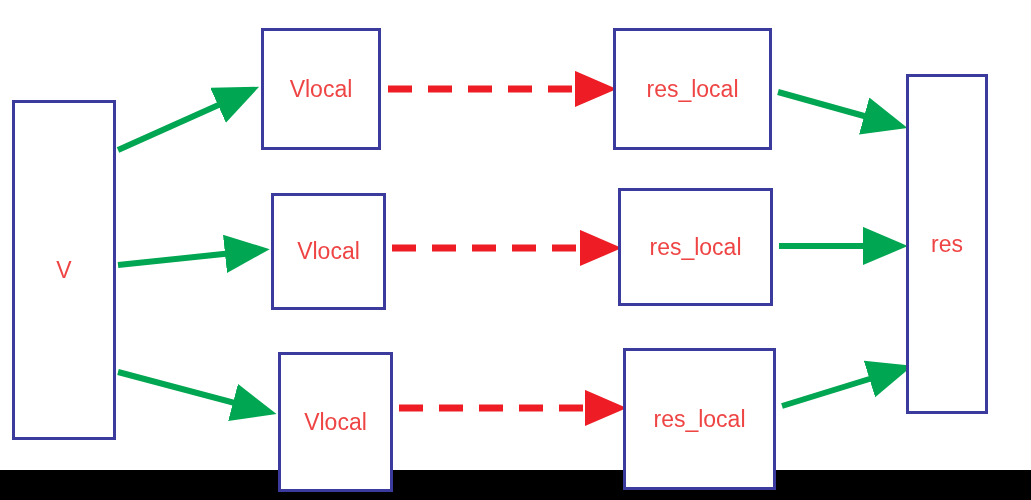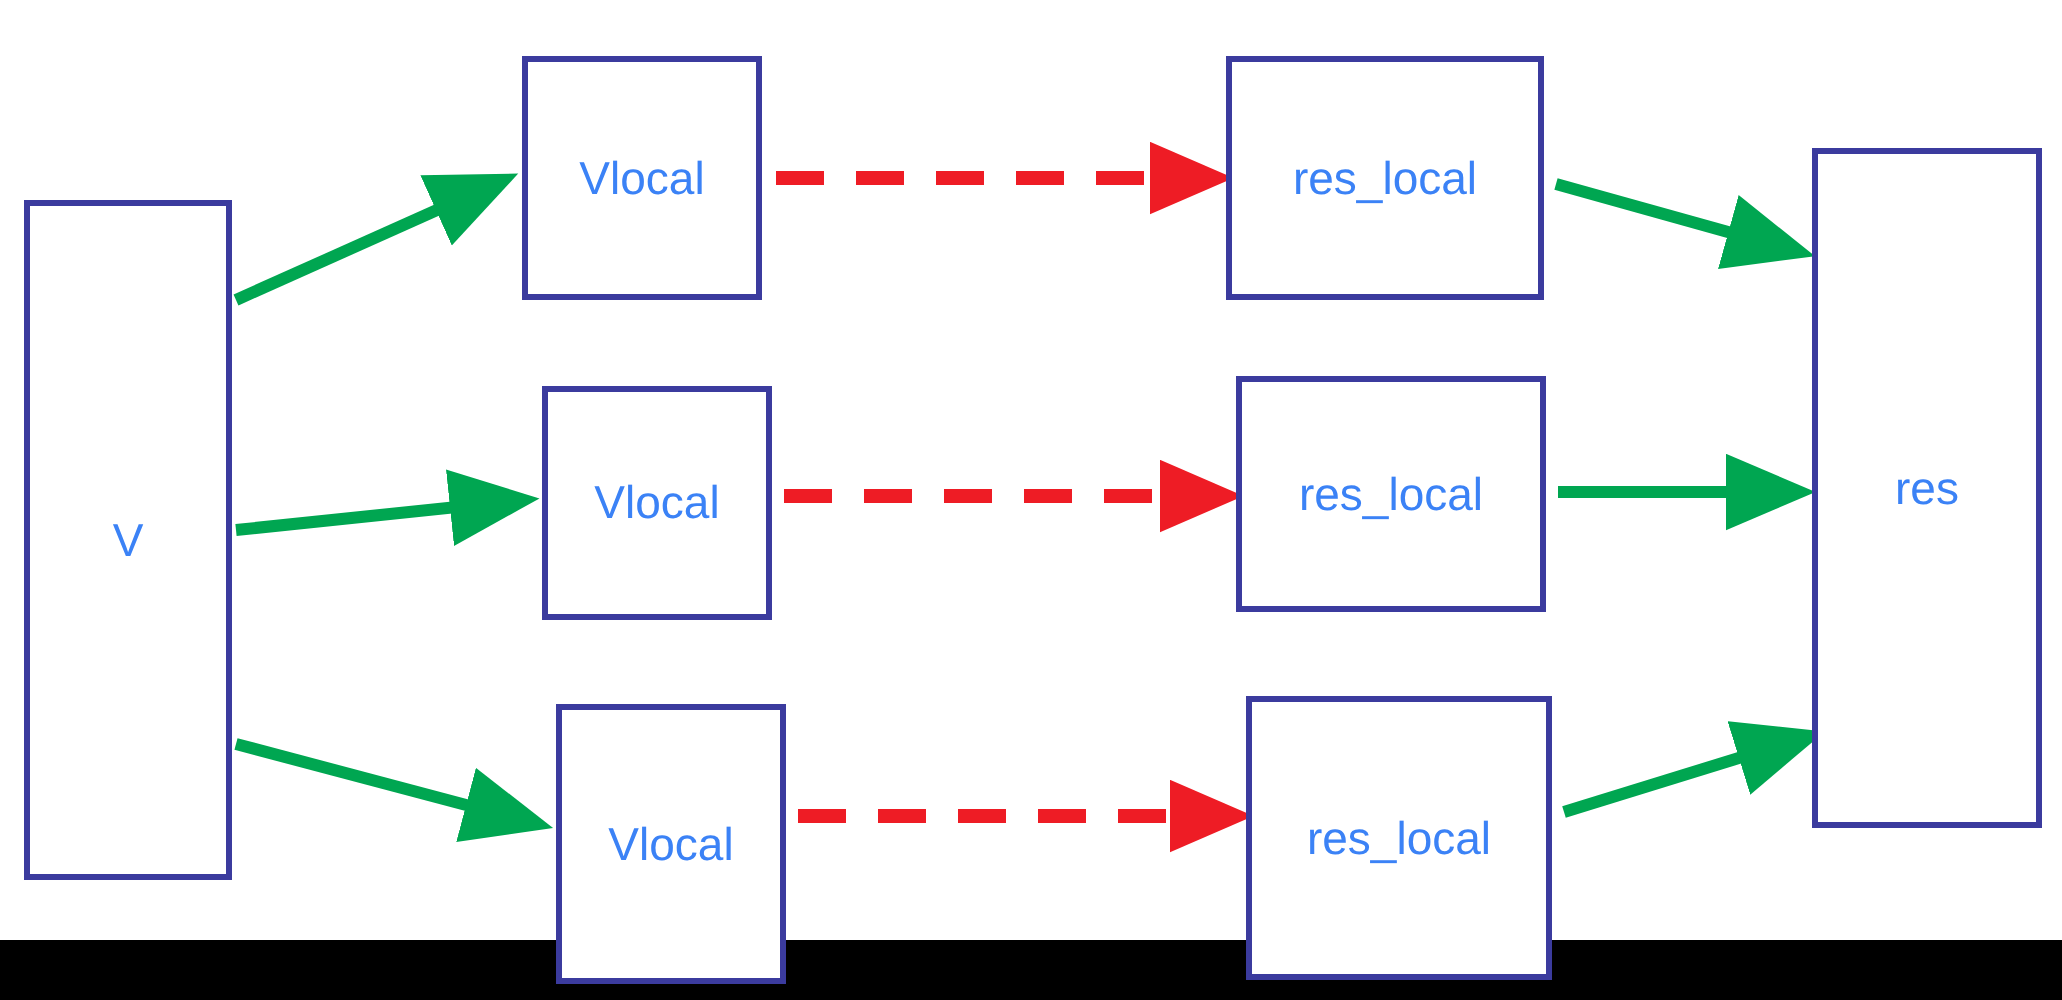--- a/index.html
+++ b/index.html
@@ -23,21 +23,21 @@
     height: 500px;
   }
   .node {
     position: absolute;
     box-sizing: border-box;
     border: 3px solid #3b3b9e;
     background: #ffffff;
     display: flex;
     align-items: center;
     justify-content: center;
-    color: #3b82f6;
+    color: #ef4444;
     font-size: 23px;
     font-family: "Liberation Sans", sans-serif;
     z-index: 3;
   }
   .node-label {
     pointer-events: none;
     white-space: nowrap;
   }
   .v-node {
     left: 12px;
@@ -46,21 +46,21 @@
     height: 340px;
     align-items: center;
     justify-content: center;
   }
   .vlocal-1 { left: 261px; top: 28px;  width: 120px; height: 122px; }
   .vlocal-2 { left: 271px; top: 193px; width: 115px; height: 117px; }
   .vlocal-3 { left: 278px; top: 352px; width: 115px; height: 140px; }
   .reslocal-1 { left: 613px; top: 28px;  width: 159px; height: 122px; }
   .reslocal-2 { left: 618px; top: 188px; width: 155px; height: 118px; }
   .reslocal-3 { left: 623px; top: 348px; width: 153px; height: 142px; }
-  .res-node { left: 906px; top: 74px; width: 115px; height: 340px; }
+  .res-node { left: 906px; top: 74px; width: 82px; height: 340px; }
   .bottom-band {
     position: absolute;
     left: 0;
     top: 470px;
     width: 1031px;
     height: 30px;
     background: #000000;
     z-index: 1;
   }
 </style>

